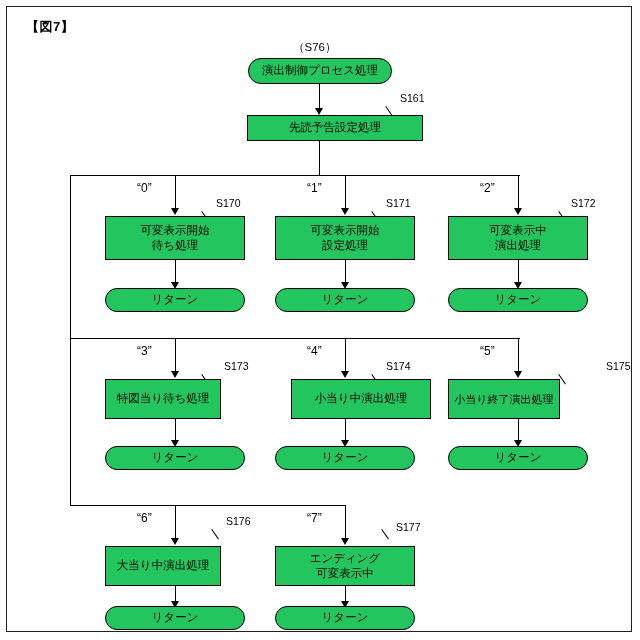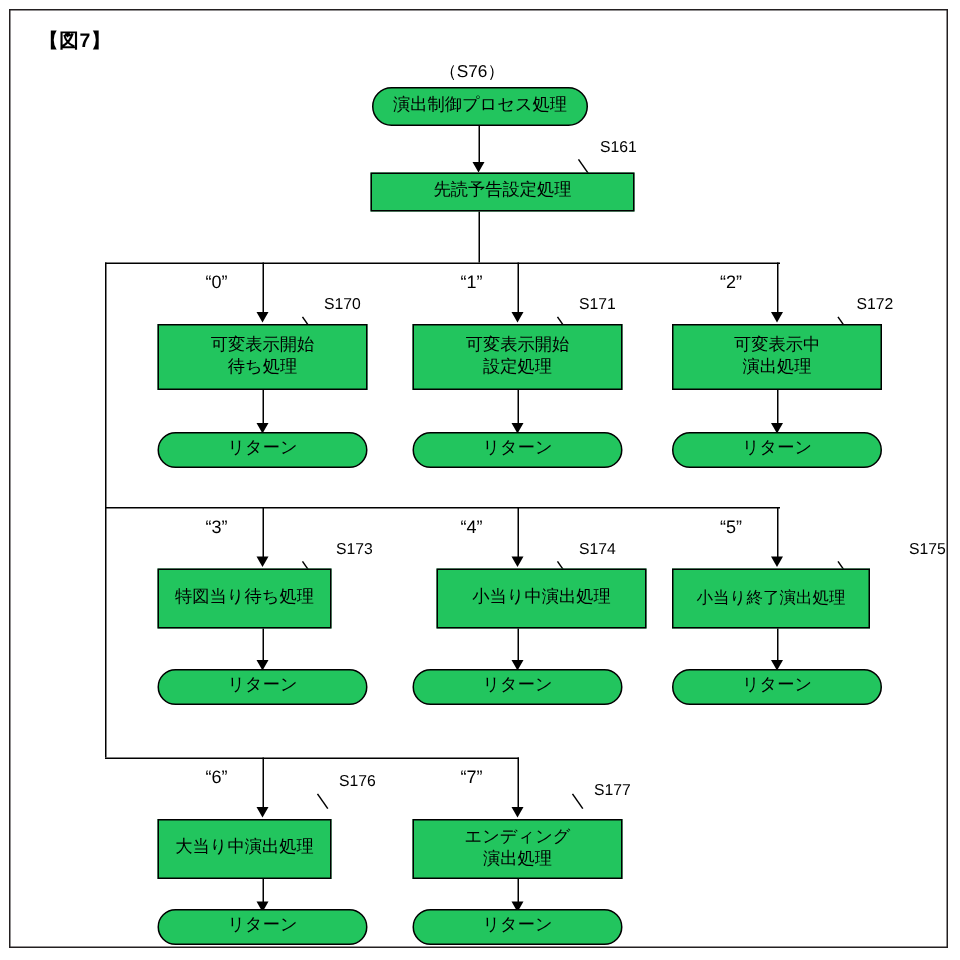--- a/index.html
+++ b/index.html
@@ -149,21 +149,21 @@
 
 <div class="step" style="left:224px; top:360px;">S173</div>
 <div class="tick" style="left:208px; top:372px;"></div>
 <div class="step" style="left:386px; top:360px;">S174</div>
 <div class="tick" style="left:378px; top:372px;"></div>
 <div class="step" style="left:573px; top:360px;margin-left:33px;">S175</div>
 <div class="tick" style="left:565px; top:372px;"></div>
 
 <div class="node" style="left:105px; top:379px; width:116px; height:40px;">特図当り待ち処理</div>
 <div class="node" style="left:275px; top:379px; width:140px; height:40px;margin-left:16px;">小当り中演出処理</div>
-<div class="node" style="left:448px; top:379px; width:132px; height:40px; font-size:11px;">小当り終了演出処理</div>
+<div class="node" style="left:448px; top:379px; width:112px; height:40px; font-size:11px;">小当り終了演出処理</div>
 
 <div class="ln vline" style="left:175px; top:419px; height:25px;"></div>
 <div class="arrow" style="left:171px; top:440px;"></div>
 <div class="ln vline" style="left:345px; top:419px; height:25px;"></div>
 <div class="arrow" style="left:341px; top:440px;"></div>
 <div class="ln vline" style="left:518px; top:419px; height:25px;"></div>
 <div class="arrow" style="left:514px; top:440px;"></div>
 
 <div class="node round" style="left:105px; top:446px; width:140px; height:24px;">リターン</div>
 <div class="node round" style="left:275px; top:446px; width:140px; height:24px;">リターン</div>
@@ -179,21 +179,21 @@
 <div class="quote" style="left:137px; top:511px;">“6”</div>
 <div class="quote" style="left:307px; top:511px;">“7”</div>
 
 <div class="step" style="left:226px; top:515px;text-align:right;">S176</div>
 <div class="tick" style="left:218px; top:527px;"></div>
 <div class="step" style="left:396px; top:521px;">S177</div>
 <div class="tick" style="left:388px; top:527px;"></div>
 
 <div class="node" style="left:105px; top:546px; width:116px; height:40px;">大当り中演出処理</div>
 <div class="node" style="left:275px; top:546px; width:140px; height:40px;">エンディング
-演出処理</div>
+可変表示中</div>
 
 <div class="ln vline" style="left:175px; top:586px; height:19px;"></div>
 <div class="arrow" style="left:171px; top:601px;"></div>
 <div class="ln vline" style="left:345px; top:586px; height:19px;"></div>
 <div class="arrow" style="left:341px; top:601px;"></div>
 
 <div class="node round" style="left:105px; top:606px; width:140px; height:24px;">リターン</div>
 <div class="node round" style="left:275px; top:606px; width:140px; height:24px;">リターン</div>
 
 </body></html>

